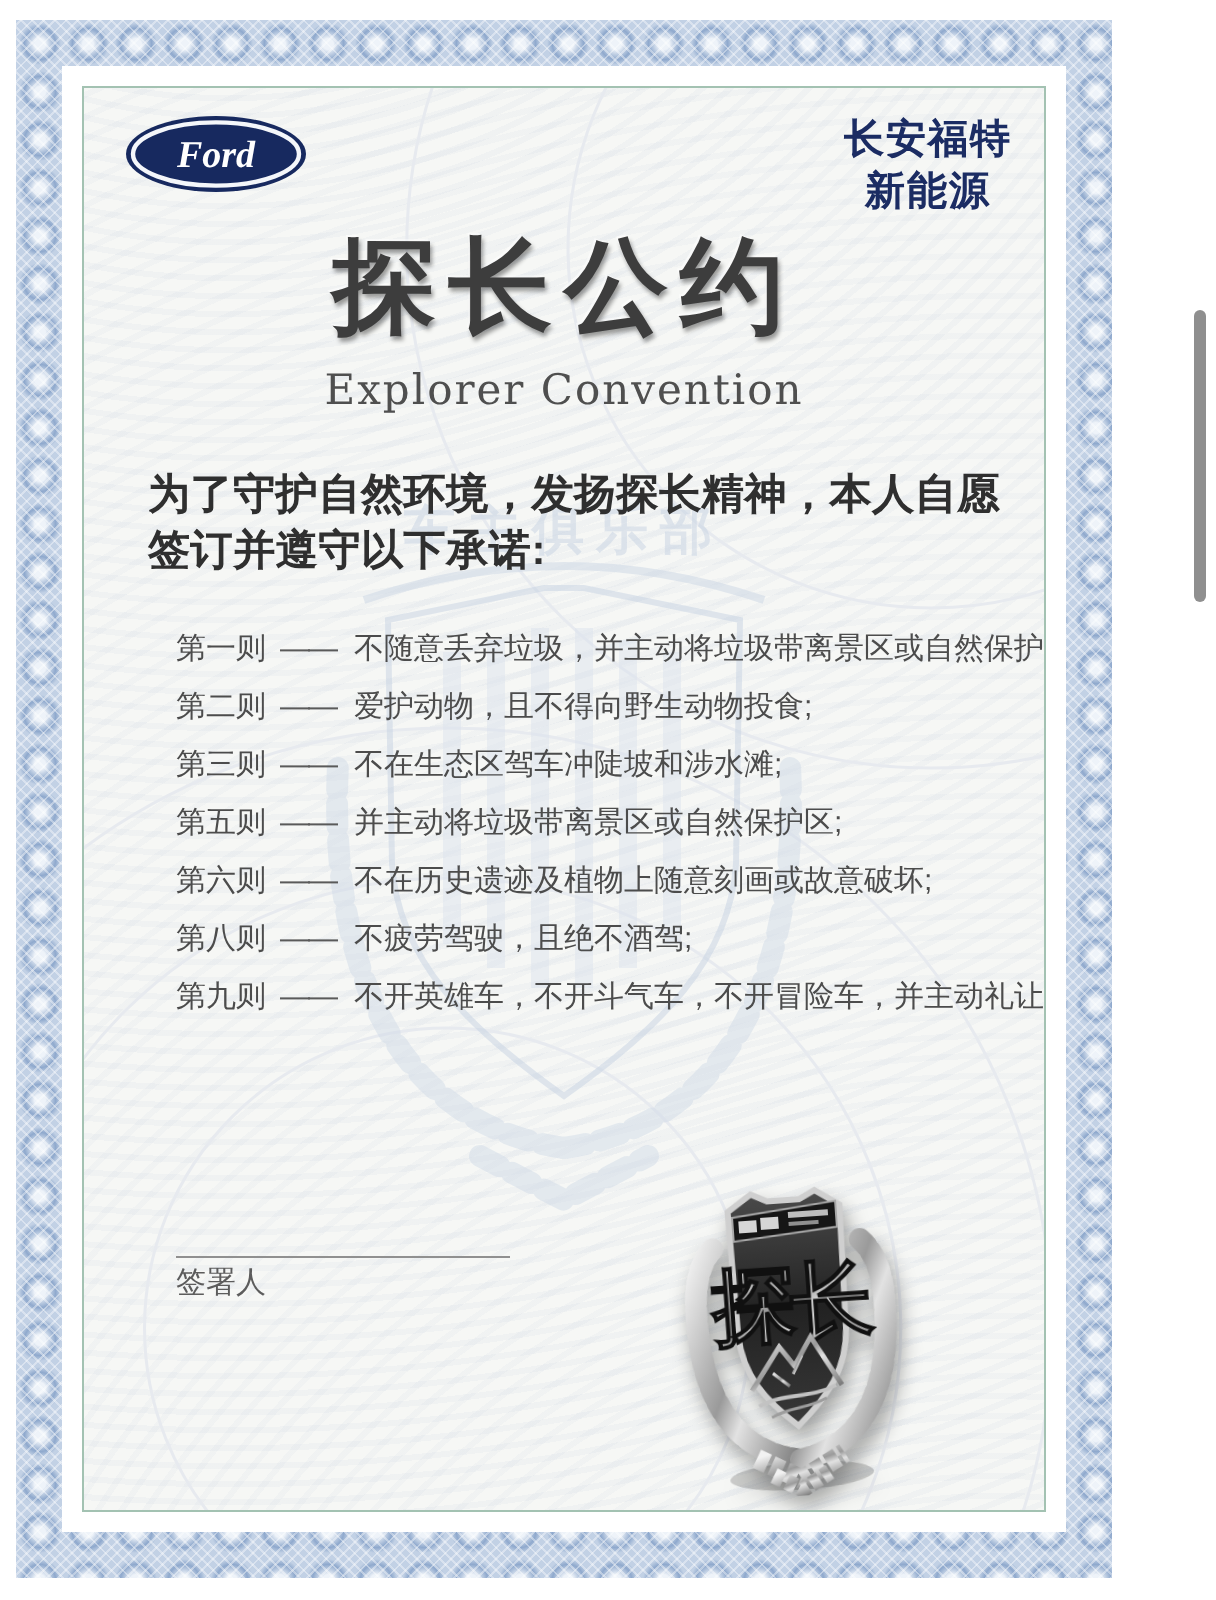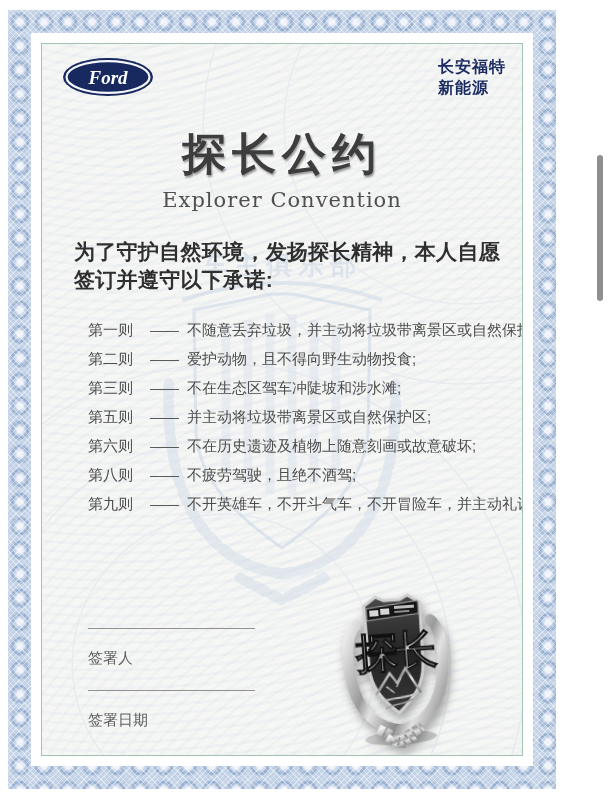--- a/index.html
+++ b/index.html
@@ -35,44 +35,44 @@
   
   .wm-arcs { position:absolute; left:0; top:0; width:100%; height:100%; z-index:0; }
   .wm-emblem { position:absolute; left:50%; top:178px; transform:translateX(-50%);
                width:320px; height:400px; opacity:.5; z-index:0; }
 
   .content-layer { position:relative; z-index:1; width:100%; height:100%; }
 
   
   .header-row { display:flex; justify-content:space-between; align-items:flex-start;
                 padding:13px 16px 0 20px; }
-  .brand-text { text-align:left; color:#1b2c63; font-weight:bold; font-size:16px;
+  .brand-text { text-align:center; color:#1b2c63; font-weight:bold; font-size:20px;
                 line-height:1.3; letter-spacing:1px; }
 
   
-  .title-zh { margin-top:26px; text-align:center; font-size:44px; font-weight:900;
+  .title-zh { text-align:center; font-size:52px; font-weight:900;
               letter-spacing:6px; color:#3d3d3d;
               text-shadow:1px 2px 2px rgba(0,0,0,.38), -1px -1px 0 rgba(255,255,255,.5); }
   .title-en { margin-top:4px; text-align:center; font-family:"DejaVu Serif","Liberation Serif",serif;
               font-size:21px; color:#4f4f4f; letter-spacing:1px; }
 
   
   .intro { margin:26px 20px 0 32px; font-size:21px; font-weight:bold; color:#2f2f2f;
            letter-spacing:.3px; }
 
   
   .rules { margin:28px 10px 0 46px; }
   .rule  { font-size:15px; color:#4c4c4c; line-height:16px; margin-bottom:13px;
            white-space:nowrap; }
-  .rule-no   { margin-right:17px; }
+  .rule-no   { margin-right:7px; }
   .rule-dash { margin-right:9px; letter-spacing:-1px; color:#5a5a5a; }
 
   
   .sig-block { position:absolute; left:46px; width:167px; border-top:1px solid #909090;
-               padding-top:20px; font-size:15px; color:#5c5c5c; }
+               padding-top:3px; font-size:15px; color:#5c5c5c; }
   .sig-signer { top:584px; }
   .sig-date   { top:646px; }
 
   
   .badge-wrap { position:absolute; left:290px; top:538px; width:128px; height:166px;
                 transform:rotate(-4deg);
                 filter:drop-shadow(2px 6px 5px rgba(0,0,0,.35)); }
 </style>
 </head>
 <body>
@@ -150,23 +150,20 @@
           <div class="rule">
             <span class="rule-no">第八则</span><span class="rule-dash">——</span><span class="rule-text">不疲劳驾驶，且绝不酒驾;</span>
           </div>
           <div class="rule">
             <span class="rule-no">第九则</span><span class="rule-dash">——</span><span class="rule-text">不开英雄车，不开斗气车，不开冒险车，并主动礼让行人。</span>
           </div>
         </div>
 
         <div class="sig-block sig-signer">
           <span>签署人</span>
-        </div>
-        <div class="sig-block sig-date">
-          <span>签署日期</span>
         </div>
 
         <div class="badge-wrap">
           <svg width="128" height="166" viewBox="0 0 128 166">
             <defs>
               <linearGradient id="sg" x1="0" y1="0" x2="1" y2="1">
                 <stop offset="0" stop-color="#f2f2f2"></stop>
                 <stop offset=".45" stop-color="#9a9a9a"></stop>
                 <stop offset=".6" stop-color="#e2e2e2"></stop>
                 <stop offset="1" stop-color="#787878"></stop>

